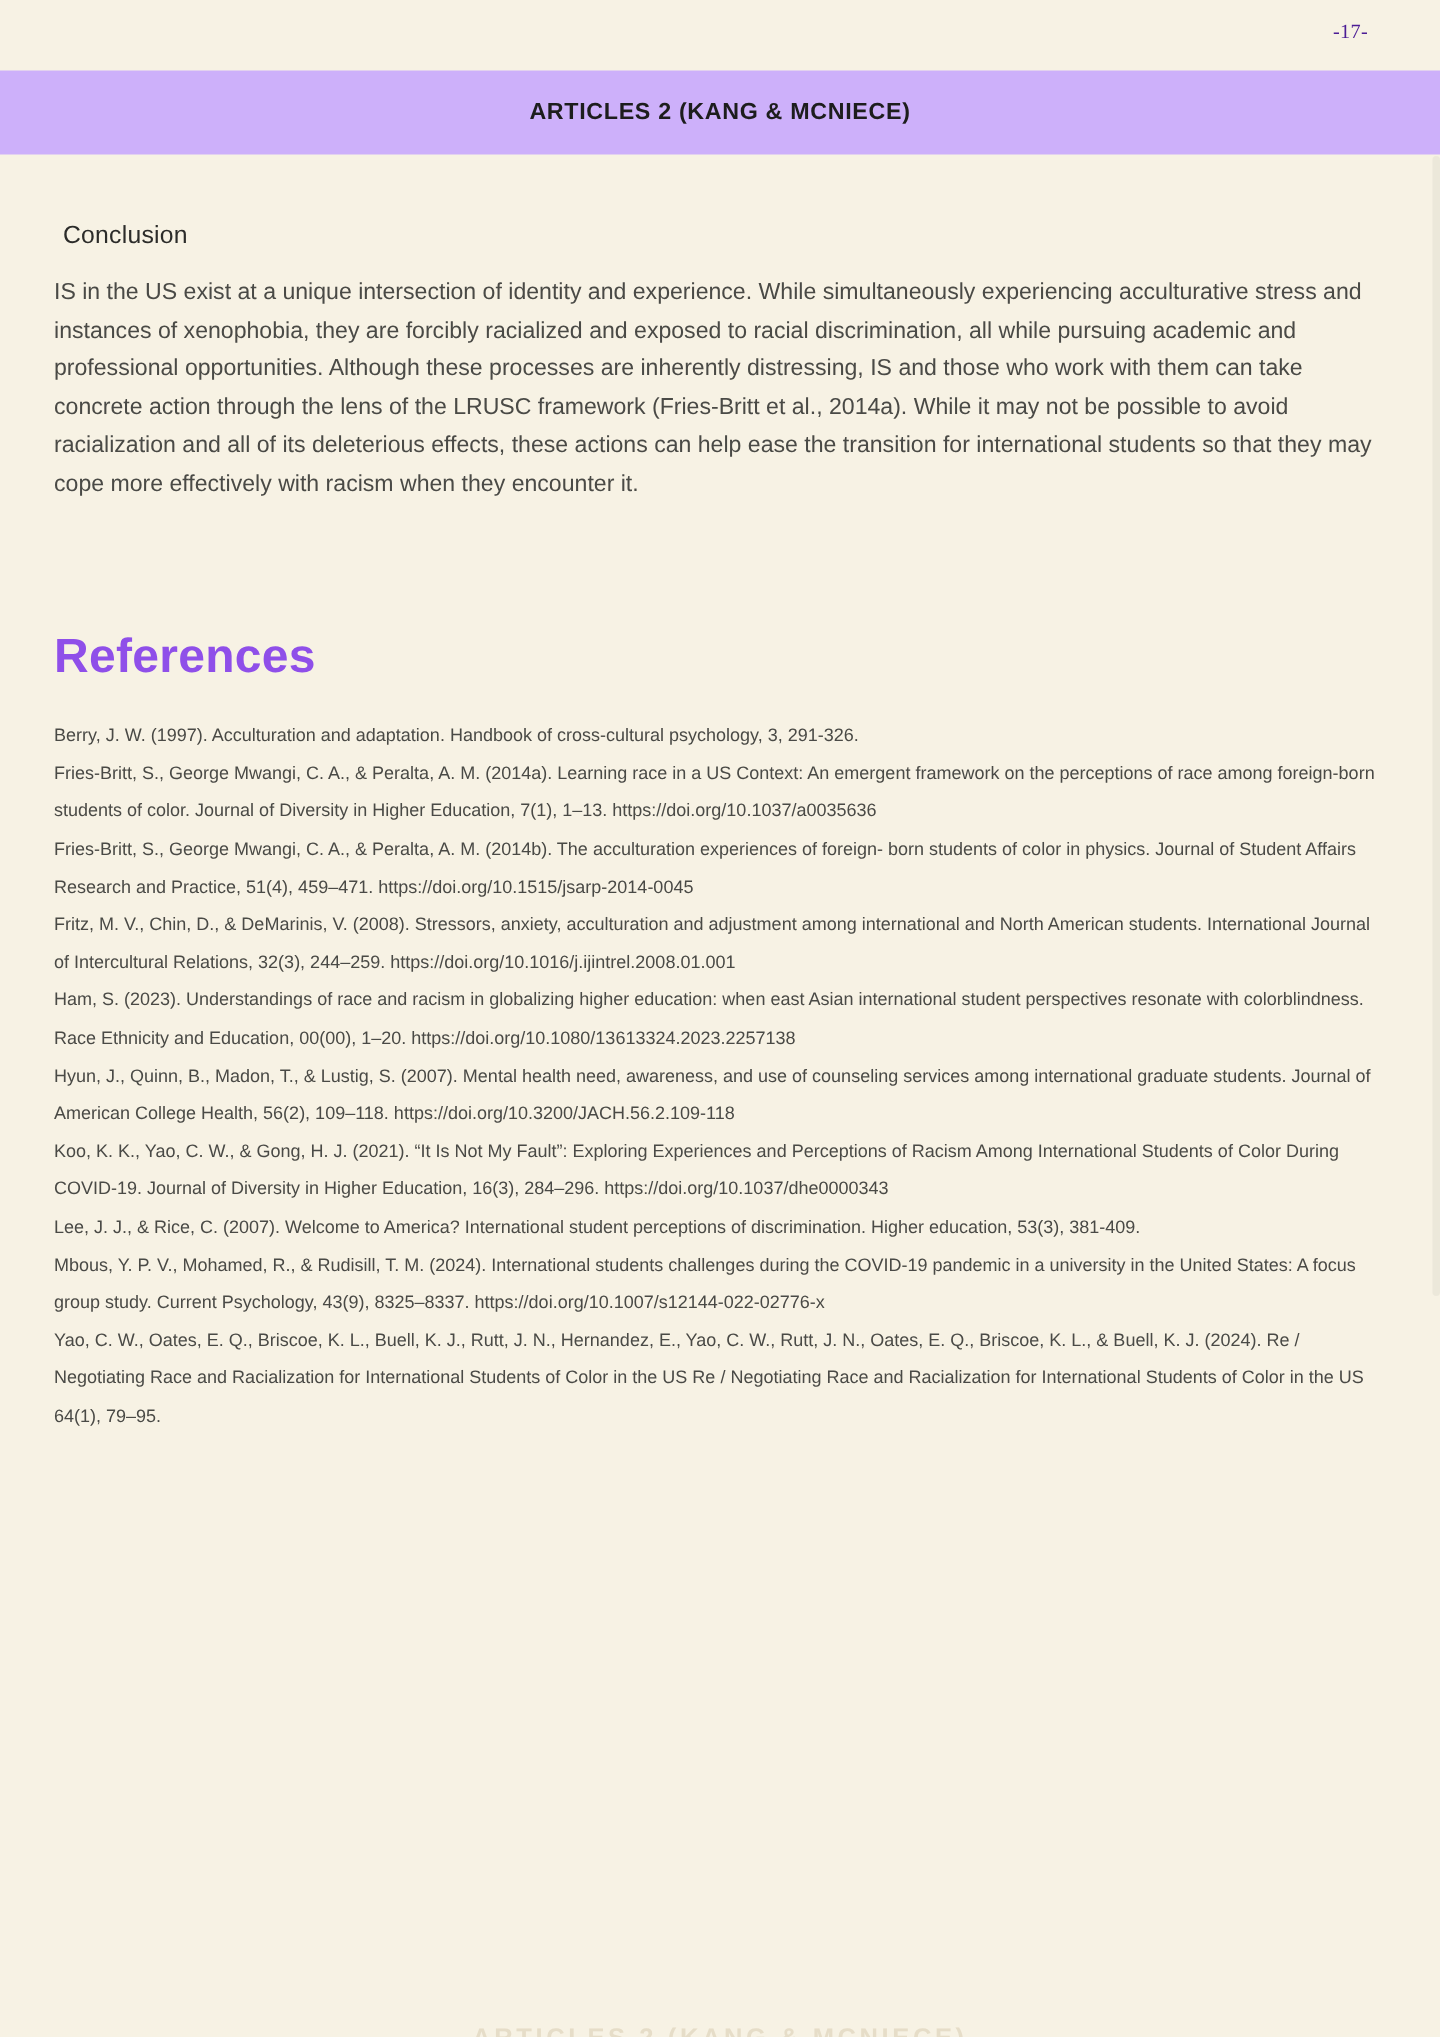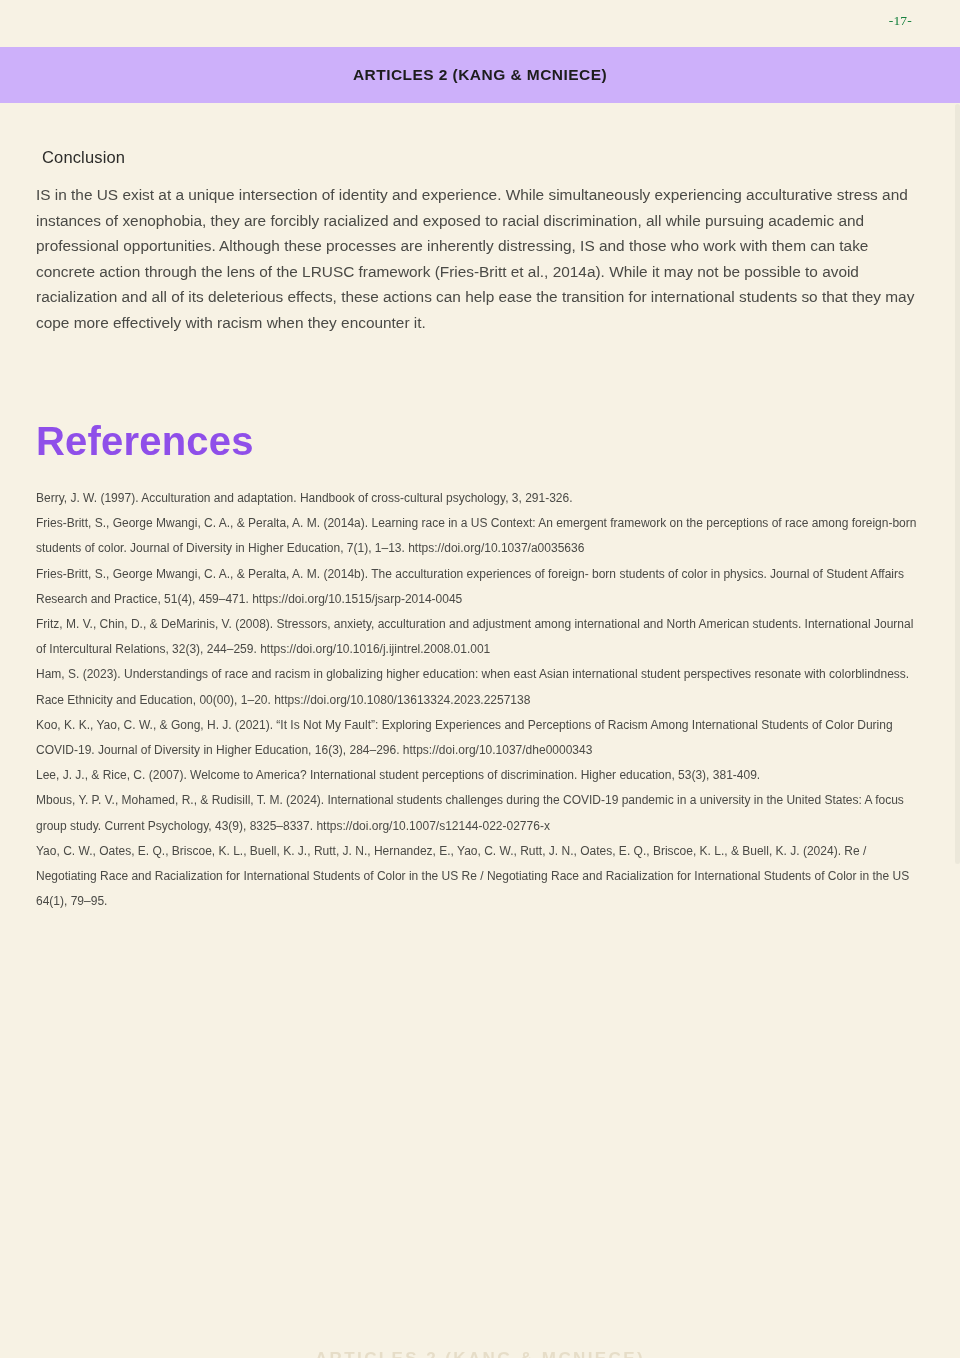--- a/index.html
+++ b/index.html
@@ -29,21 +29,21 @@
   .page-number-row {
     height: 47px;
     position: relative;
   }
   .page-number {
     position: absolute;
     right: 48px;
     top: 13px;
     font-size: 13.5px;
     letter-spacing: .2px;
-    color: #15803d;
+    color: #4c1d95;
     font-family: "Liberation Serif", serif;
   }
 
   
   .running-header {
     width: 100%;
     height: 56px;
     background: #cdb0fa;
     display: flex;
     align-items: center;
@@ -74,21 +74,21 @@
     margin: 15px 0 0 0;
     font-size: 15.4px;
     line-height: 25.5px;
     color: #4a4a46;
     text-align: left;
     max-width: 884px;
   }
 
   .references-heading {
     margin: 84px 0 0 0;
-    font-size: 40px;
+    font-size: 32px;
     font-weight: bold;
     color: #8f4fe9;
     letter-spacing: .2px;
   }
 
   .reference-list {
     list-style: none;
     margin: 22px 0 0 0;
     padding: 0;
     max-width: 888px;
@@ -156,20 +156,21 @@
     <p class="body-paragraph">IS in the US exist at a unique intersection of identity and experience. While simultaneously experiencing acculturative stress and instances of xenophobia, they are forcibly racialized and exposed to racial discrimination, all while pursuing academic and professional opportunities. Although these processes are inherently distressing, IS and those who work with them can take concrete action through the lens of the LRUSC framework (Fries-Britt et al., 2014a). While it may not be possible to avoid racialization and all of its deleterious effects, these actions can help ease the transition for international students so that they may cope more effectively with racism when they encounter it.</p>
 
     <h1 class="references-heading">References</h1>
 
     <ul class="reference-list">
       <li class="reference-item">Berry, J. W. (1997). Acculturation and adaptation. Handbook of cross-cultural psychology, 3, 291-326.</li>
       <li class="reference-item">Fries-Britt, S., George Mwangi, C. A., &amp; Peralta, A. M. (2014a). Learning race in a US Context: An emergent framework on the perceptions of race among foreign-born students of color. Journal of Diversity in Higher Education, 7(1), 1–13. https://doi.org/10.1037/a0035636</li>
       <li class="reference-item">Fries-Britt, S., George Mwangi, C. A., &amp; Peralta, A. M. (2014b). The acculturation experiences of foreign- born students of color in physics. Journal of Student Affairs Research and Practice, 51(4), 459–471. https://doi.org/10.1515/jsarp-2014-0045</li>
       <li class="reference-item">Fritz, M. V., Chin, D., &amp; DeMarinis, V. (2008). Stressors, anxiety, acculturation and adjustment among international and North American students. International Journal of Intercultural Relations, 32(3), 244–259. https://doi.org/10.1016/j.ijintrel.2008.01.001</li>
       <li class="reference-item">Ham, S. (2023). Understandings of race and racism in globalizing higher education: when east Asian international student perspectives resonate with colorblindness. Race Ethnicity and Education, 00(00), 1–20. https://doi.org/10.1080/13613324.2023.2257138</li>
+      <li class="reference-item">Hyun, J., Quinn, B., Madon, T., &amp; Lustig, S. (2007). Mental health need, awareness, and use of counseling services among international graduate students. Journal of American College Health, 56(2), 109–118. https://doi.org/10.3200/JACH.56.2.109-118</li>
       <li class="reference-item">Koo, K. K., Yao, C. W., &amp; Gong, H. J. (2021). “It Is Not My Fault”: Exploring Experiences and Perceptions of Racism Among International Students of Color During COVID-19. Journal of Diversity in Higher Education, 16(3), 284–296. https://doi.org/10.1037/dhe0000343</li>
       <li class="reference-item">Lee, J. J., &amp; Rice, C. (2007). Welcome to America? International student perceptions of discrimination. Higher education, 53(3), 381-409.</li>
       <li class="reference-item">Mbous, Y. P. V., Mohamed, R., &amp; Rudisill, T. M. (2024). International students challenges during the COVID-19 pandemic in a university in the United States: A focus group study. Current Psychology, 43(9), 8325–8337. https://doi.org/10.1007/s12144-022-02776-x</li>
       <li class="reference-item">Yao, C. W., Oates, E. Q., Briscoe, K. L., Buell, K. J., Rutt, J. N., Hernandez, E., Yao, C. W., Rutt, J. N., Oates, E. Q., Briscoe, K. L., &amp; Buell, K. J. (2024). Re / Negotiating Race and Racialization for International Students of Color in the US Re / Negotiating Race and Racialization for International Students of Color in the US 64(1), 79–95.</li>
     </ul>
 
   </div>
 
   <div class="footer-cut">ARTICLES 2 (KANG &amp; MCNIECE)</div>
 

